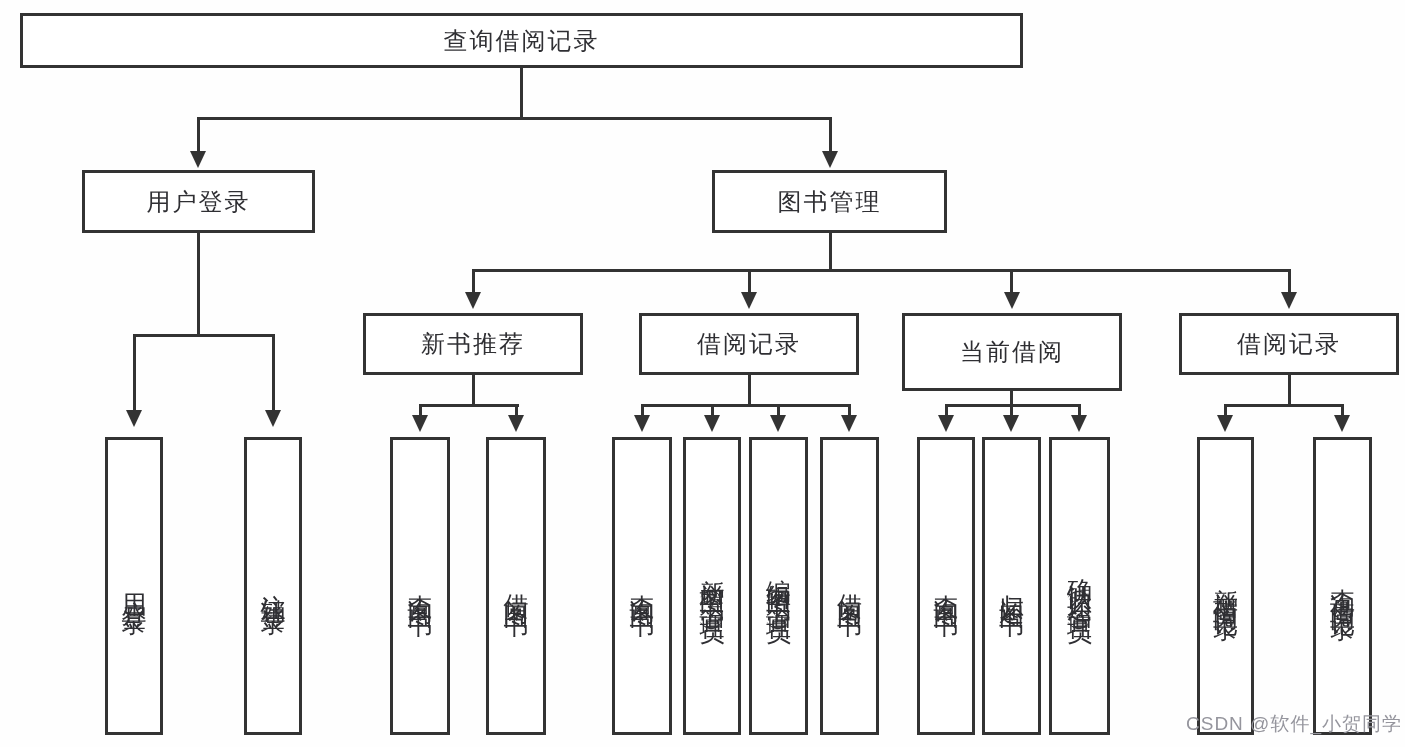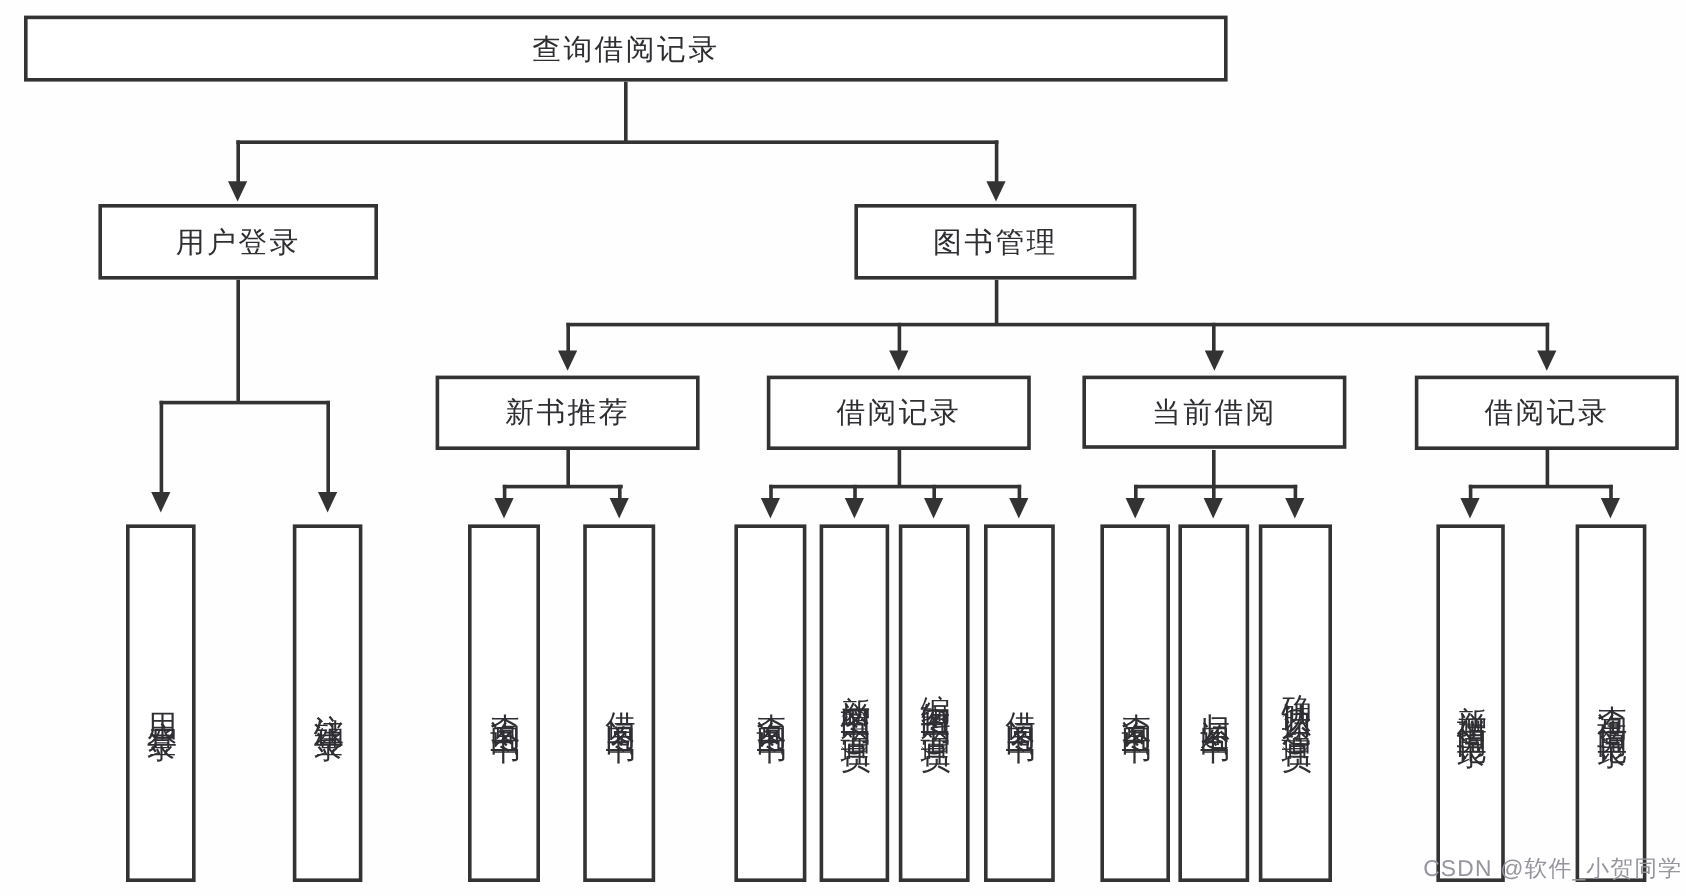--- a/index.html
+++ b/index.html
@@ -159,21 +159,21 @@
   <div class="hnode" style="left:363px;top:313px;width:220px;height:62px;">
     <span>新书推荐</span>
   </div>
 
   <div class="hnode" style="left:712px;top:170px;width:235px;height:63px;">
     <span>图书管理</span>
   </div>
   <div class="hnode" style="left:639px;top:313px;width:220px;height:62px;">
     <span>借阅记录</span>
   </div>
-  <div class="hnode" style="left:902px;top:313px;width:220px;height:61px;">
+  <div class="hnode" style="left:902px;top:313px;width:220px;height:78px;">
     <span>当前借阅</span>
   </div>
   <div class="hnode" style="left:1179px;top:313px;width:220px;height:62px;">
     <span>借阅记录</span>
   </div>
 
   <div class="vnode" style="left:105px;width:58px;">
     <span>用户登录</span>
   </div>
   <div class="vnode" style="left:244px;width:58px;">

